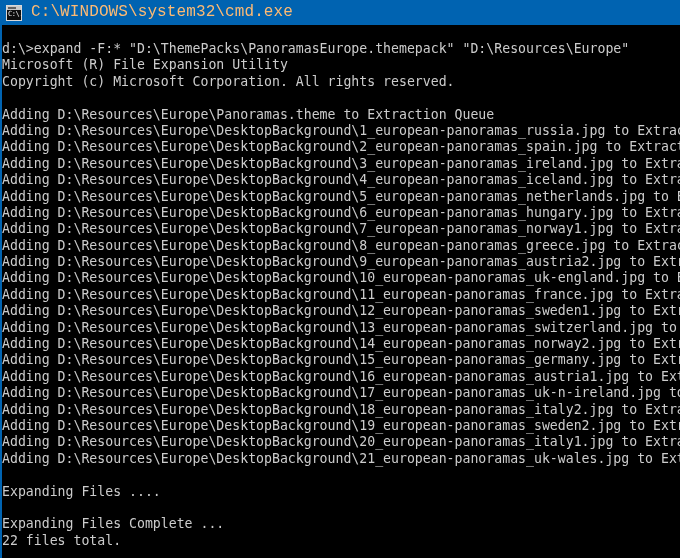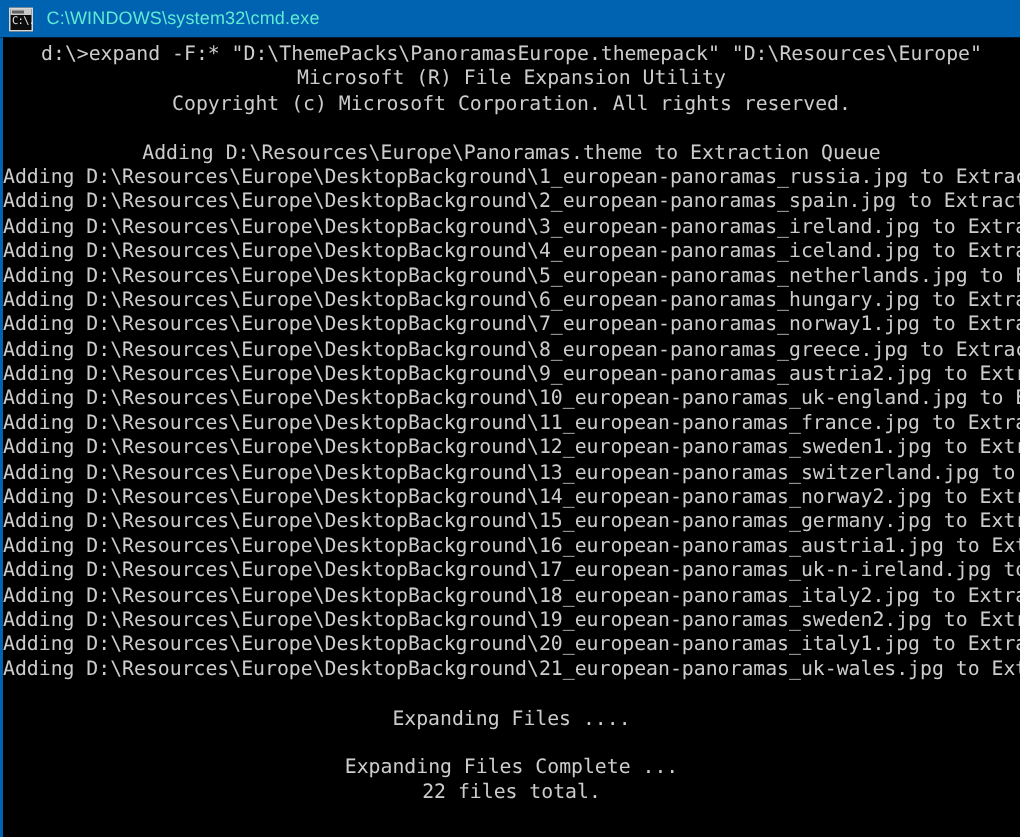--- a/index.html
+++ b/index.html
@@ -64,41 +64,40 @@
     top: 4px;
     font-family: "DejaVu Sans Mono", monospace;
     font-size: 7px;
     line-height: 9px;
     color: #e8e8e8;
     letter-spacing: -0.5px;
     white-space: nowrap;
   }
 
   #titlebar-text {
-    color: #5eead4;
-    font-family: Liberation Sans, sans-serif;
-    font-size: 12px;
+    color: #fdba74;
+    font-family: Liberation Mono, monospace;
+    font-size: 16px;
     line-height: 25px;
     white-space: nowrap;
     letter-spacing: 0.1px;
   }
 
   
   #console {
     position: absolute;
     top: 25px;
     left: 0;
     width: 680px;
     height: 533px;
     background: #000000;
     border-left: 2px solid #0063b1;
     box-sizing: border-box;
     overflow: hidden;
-    padding-top: 4px;
-    text-align: center;
+    padding-top: 16px;
   }
 
   #console-lines {
     font-family: "DejaVu Sans Mono", monospace;
     font-size: 13.2px;
     line-height: 16.4px;
     color: #cccccc;
     white-space: pre;
     letter-spacing: 0px;
   }

